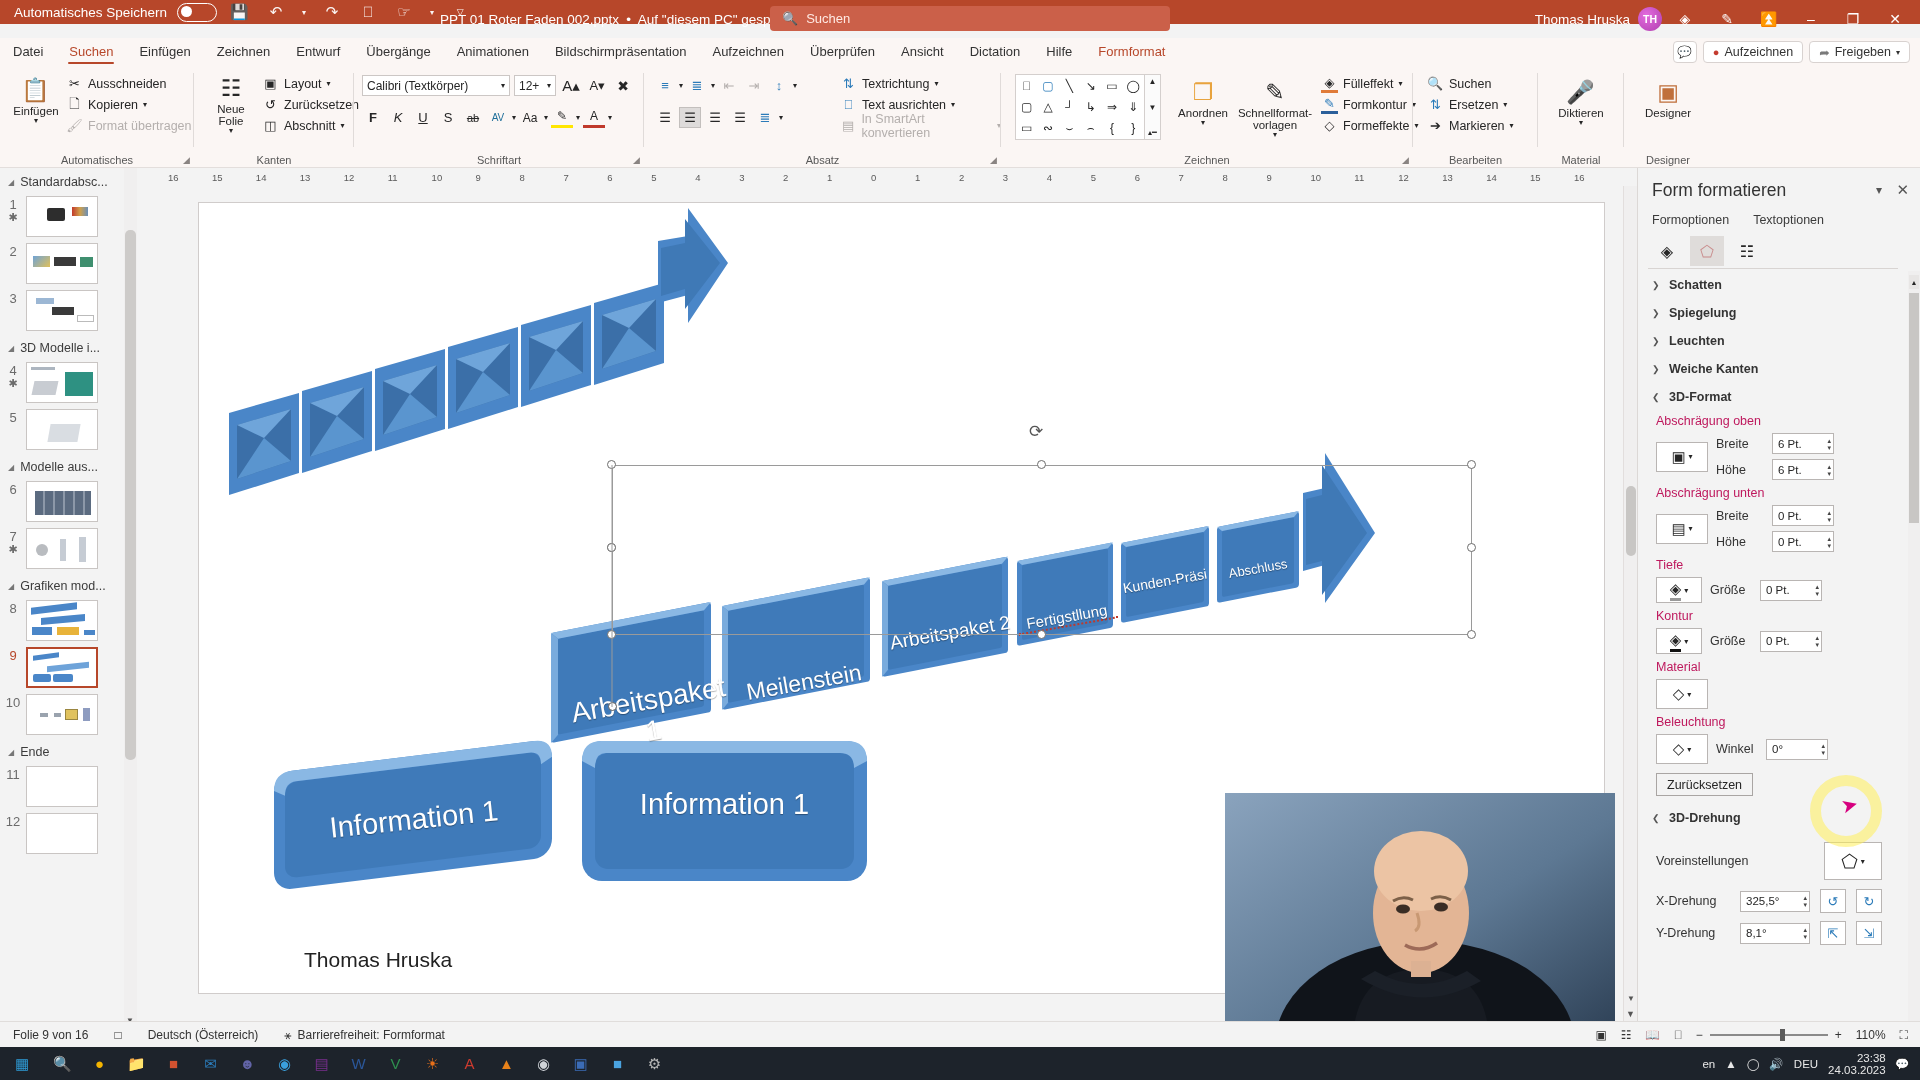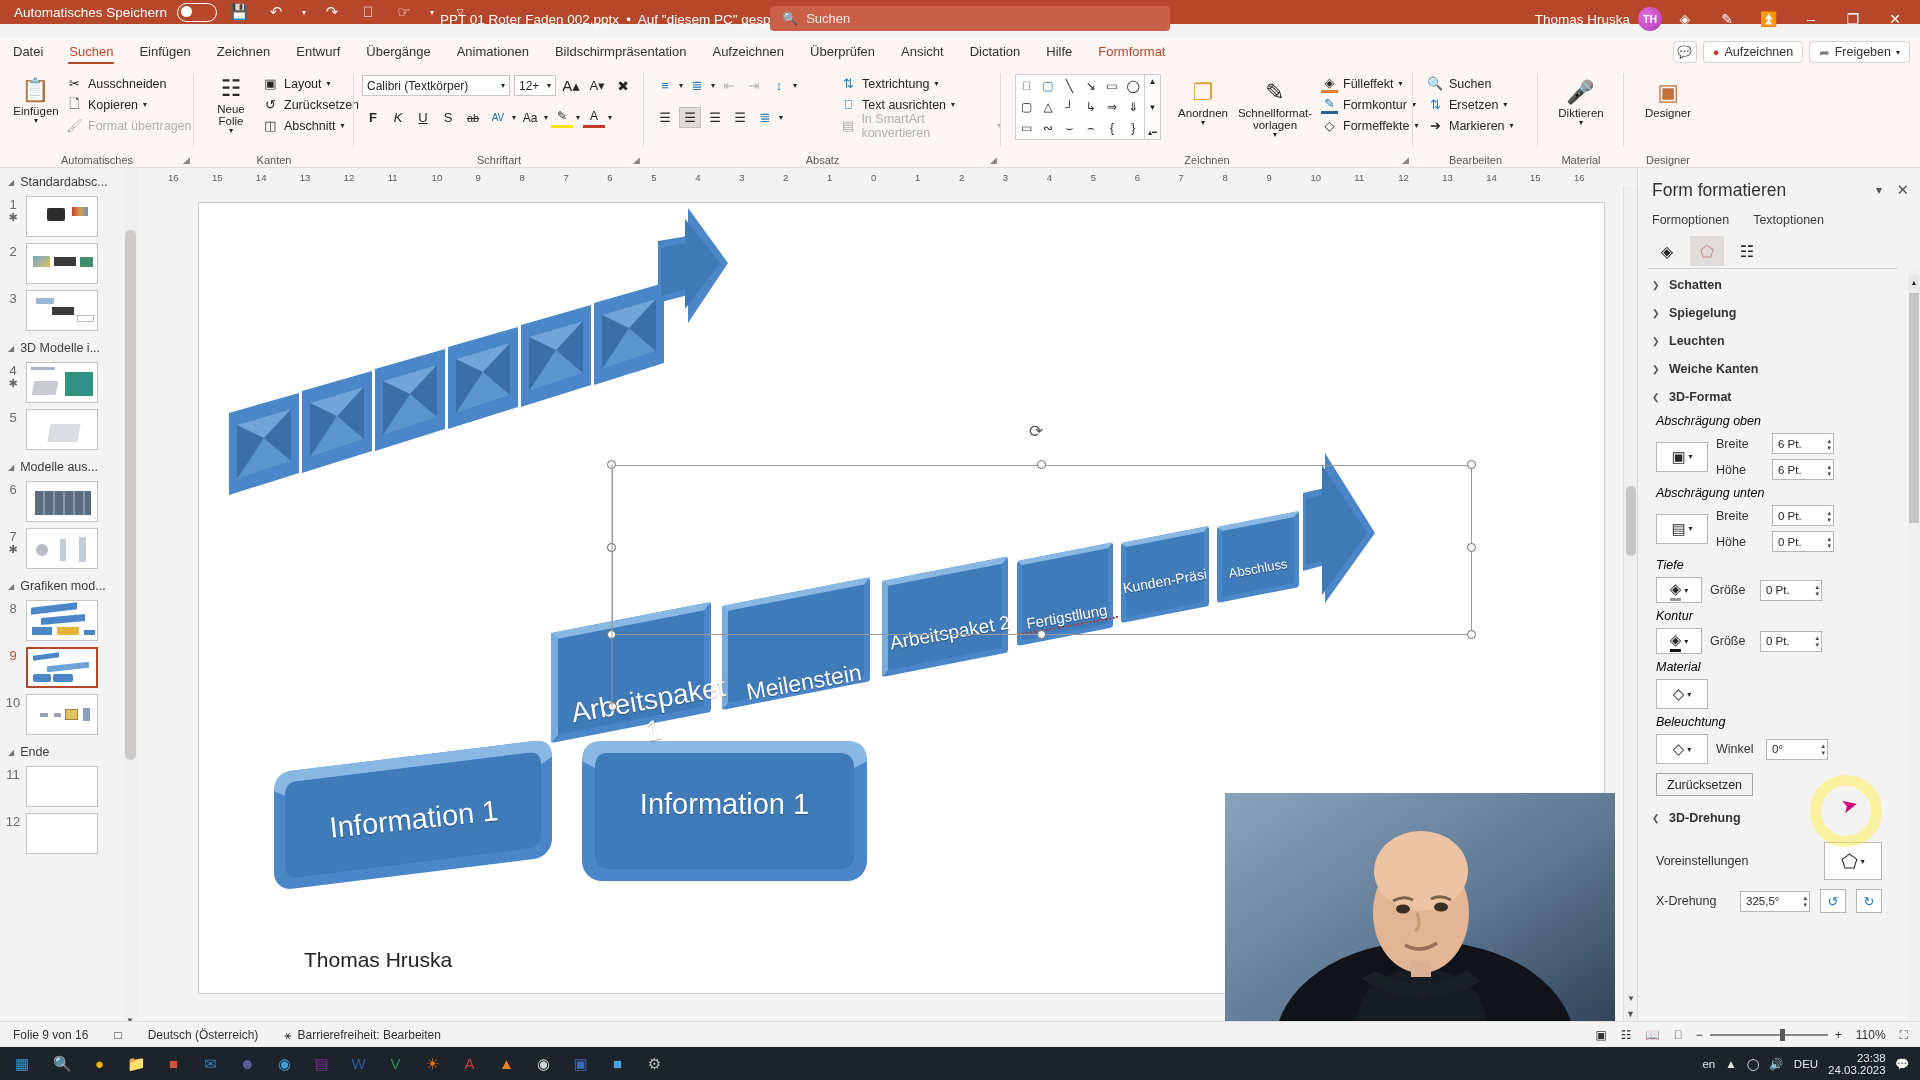--- a/index.html
+++ b/index.html
@@ -156,21 +156,21 @@
   .fp-x{ position:absolute; right:11px; top:13px; font-size:15px; color:#555;}
   .fp-v{ position:absolute; right:38px; top:15px; font-size:12px; color:#555;}
   .fp-tabs{ position:absolute; left:14px; top:45px; display:flex; gap:24px; font-size:12.5px; color:#3b3b3b;}
   .fp-icons{ position:absolute; left:12px; top:68px; display:flex; gap:6px;}
   .fpi{ width:34px;height:30px;display:flex;align-items:center;justify-content:center;font-size:16px;}
   .fpi.on{ background:#dfdcda; }
   .fp-rule{position:absolute;left:10px;right:22px;top:100px;height:1px;background:#d8d4d2;}
   .fp-body{ position:absolute; left:0; top:103px; right:12px; bottom:0; overflow:hidden;}
   .acc{ display:flex;align-items:center;gap:9px;padding:7px 0 7px 14px;font-size:12.5px;font-weight:bold;color:#333;}
   .acc .ch{font-size:9px;font-weight:normal;color:#555;width:8px;}
-  .sublabel{ padding:3px 0 2px 18px; font-size:12.5px; color:#000000;font-style:italic;}
+  .sublabel{ padding:3px 0 2px 18px; font-size:12.5px; color:#be185d;}
   .row3d{ display:flex; align-items:center; padding:3px 0 3px 18px; gap:8px;}
   .gal{ width:52px;height:30px;border:1px solid #b9b5b3;background:#fff;display:flex;align-items:center;justify-content:center;gap:3px;font-size:15px;}
   .gal.sm{width:46px;height:26px;}
   .spin{
     width:62px;height:21px;border:1px solid #b9b5b3;background:#fff;display:flex;align-items:center;
     justify-content:space-between;padding:0 2px 0 5px;font-size:11.5px;
   }
   .spin .arrows{display:flex;flex-direction:column;font-size:7px;line-height:7px;color:#444;}
   .lbl{ font-size:12.5px;color:#333;}
   .flabels{display:flex;flex-direction:column;gap:5px;}
@@ -1067,20 +1067,36 @@
             </span>
         </div>
         <div class="gal sm" style="width:26px;height:24px;">
           <span style="color:#2b7bb9;font-size:13px;">↺</span>
         </div>
         <div class="gal sm" style="width:26px;height:24px;">
           <span style="color:#2b7bb9;font-size:13px;">↻</span>
         </div>
       </div>
 
+      <div class="row3d" style="gap:10px;padding-top:5px;">
+        <span class="lbl" style="width:74px;">Y-Drehung</span>
+        <div class="spin" style="width:70px;">
+          <span>8,1°</span>
+          <span class="arrows">
+              <span>▴</span>
+              <span>▾</span>
+            </span>
+        </div>
+        <div class="gal sm" style="width:26px;height:24px;">
+          <span style="color:#2b7bb9;font-size:13px;">⇱</span>
+        </div>
+        <div class="gal sm" style="width:26px;height:24px;">
+          <span style="color:#2b7bb9;font-size:13px;">⇲</span>
+        </div>
+      </div>
     </div>
 
     <div class="fp-scroll">
       <div class="fp-arrow" style="top:4px;">▲</div>
       <div class="fp-thumb"></div>
       <div class="fp-arrow" style="bottom:4px;">▼</div>
     </div>
 
     <div style="position:absolute;left:172px;top:607px;width:72px;height:72px;border-radius:50%;border:11px solid rgba(255,238,88,.55);"></div>
     <div style="position:absolute;left:203px;top:625px;font-size:20px;color:#d6007f;transform:rotate(-14deg);">➤</div>
@@ -1116,21 +1132,21 @@
       <span>Folie 9 von 16</span>
     </div>
     <div class="sb-item">
       <span>□</span>
     </div>
     <div class="sb-item">
       <span>Deutsch (Österreich)</span>
     </div>
     <div class="sb-item">
       <span>⚹</span>
-      <span>Barrierefreiheit: Bearbeiten</span>
+      <span>Barrierefreiheit: Formformat</span>
     </div>
     <div class="sb-right">
       <span>▣</span>
       <span>☷</span>
       <span>📖</span>
       <span>⎕</span>
       <div class="zoomslider">
         <span>−</span>
         <div class="zbar">
             <div class="zknob"></div>

